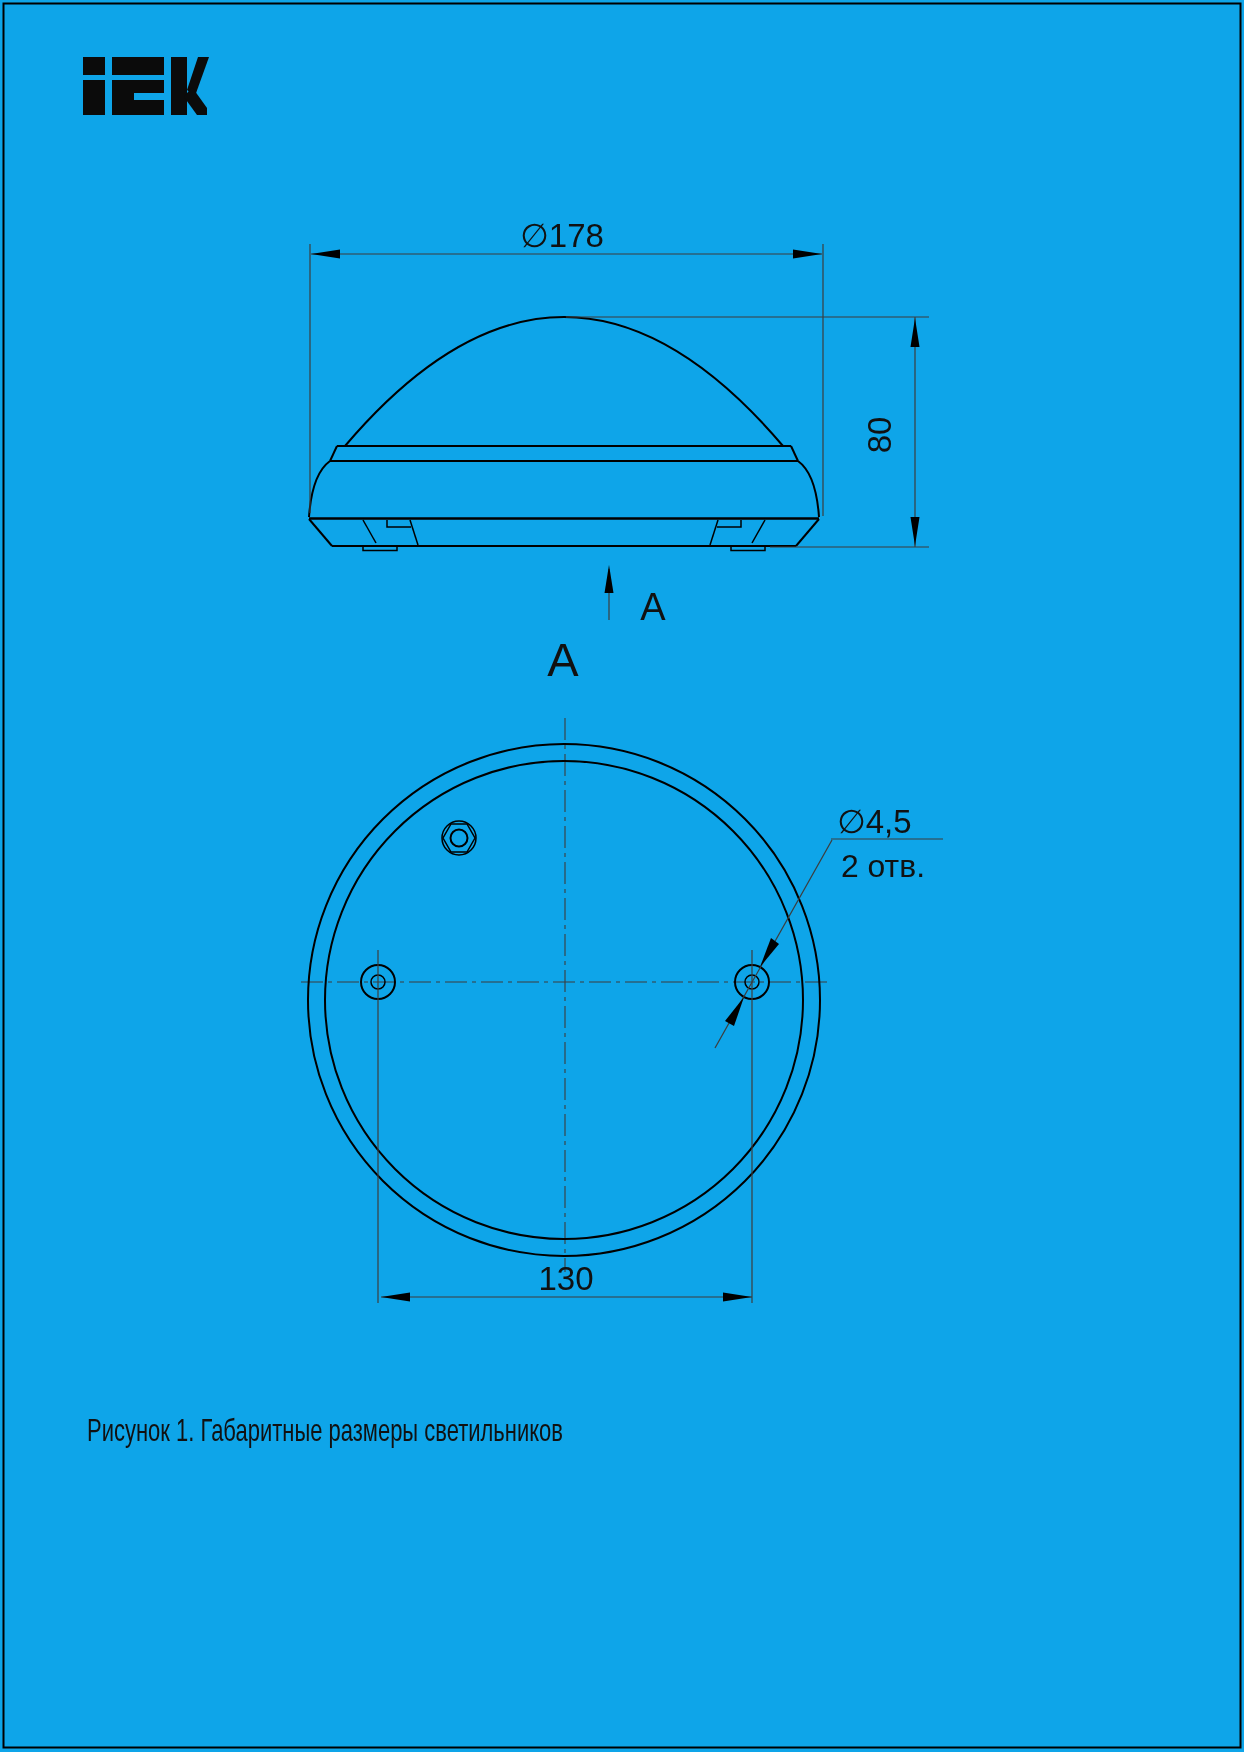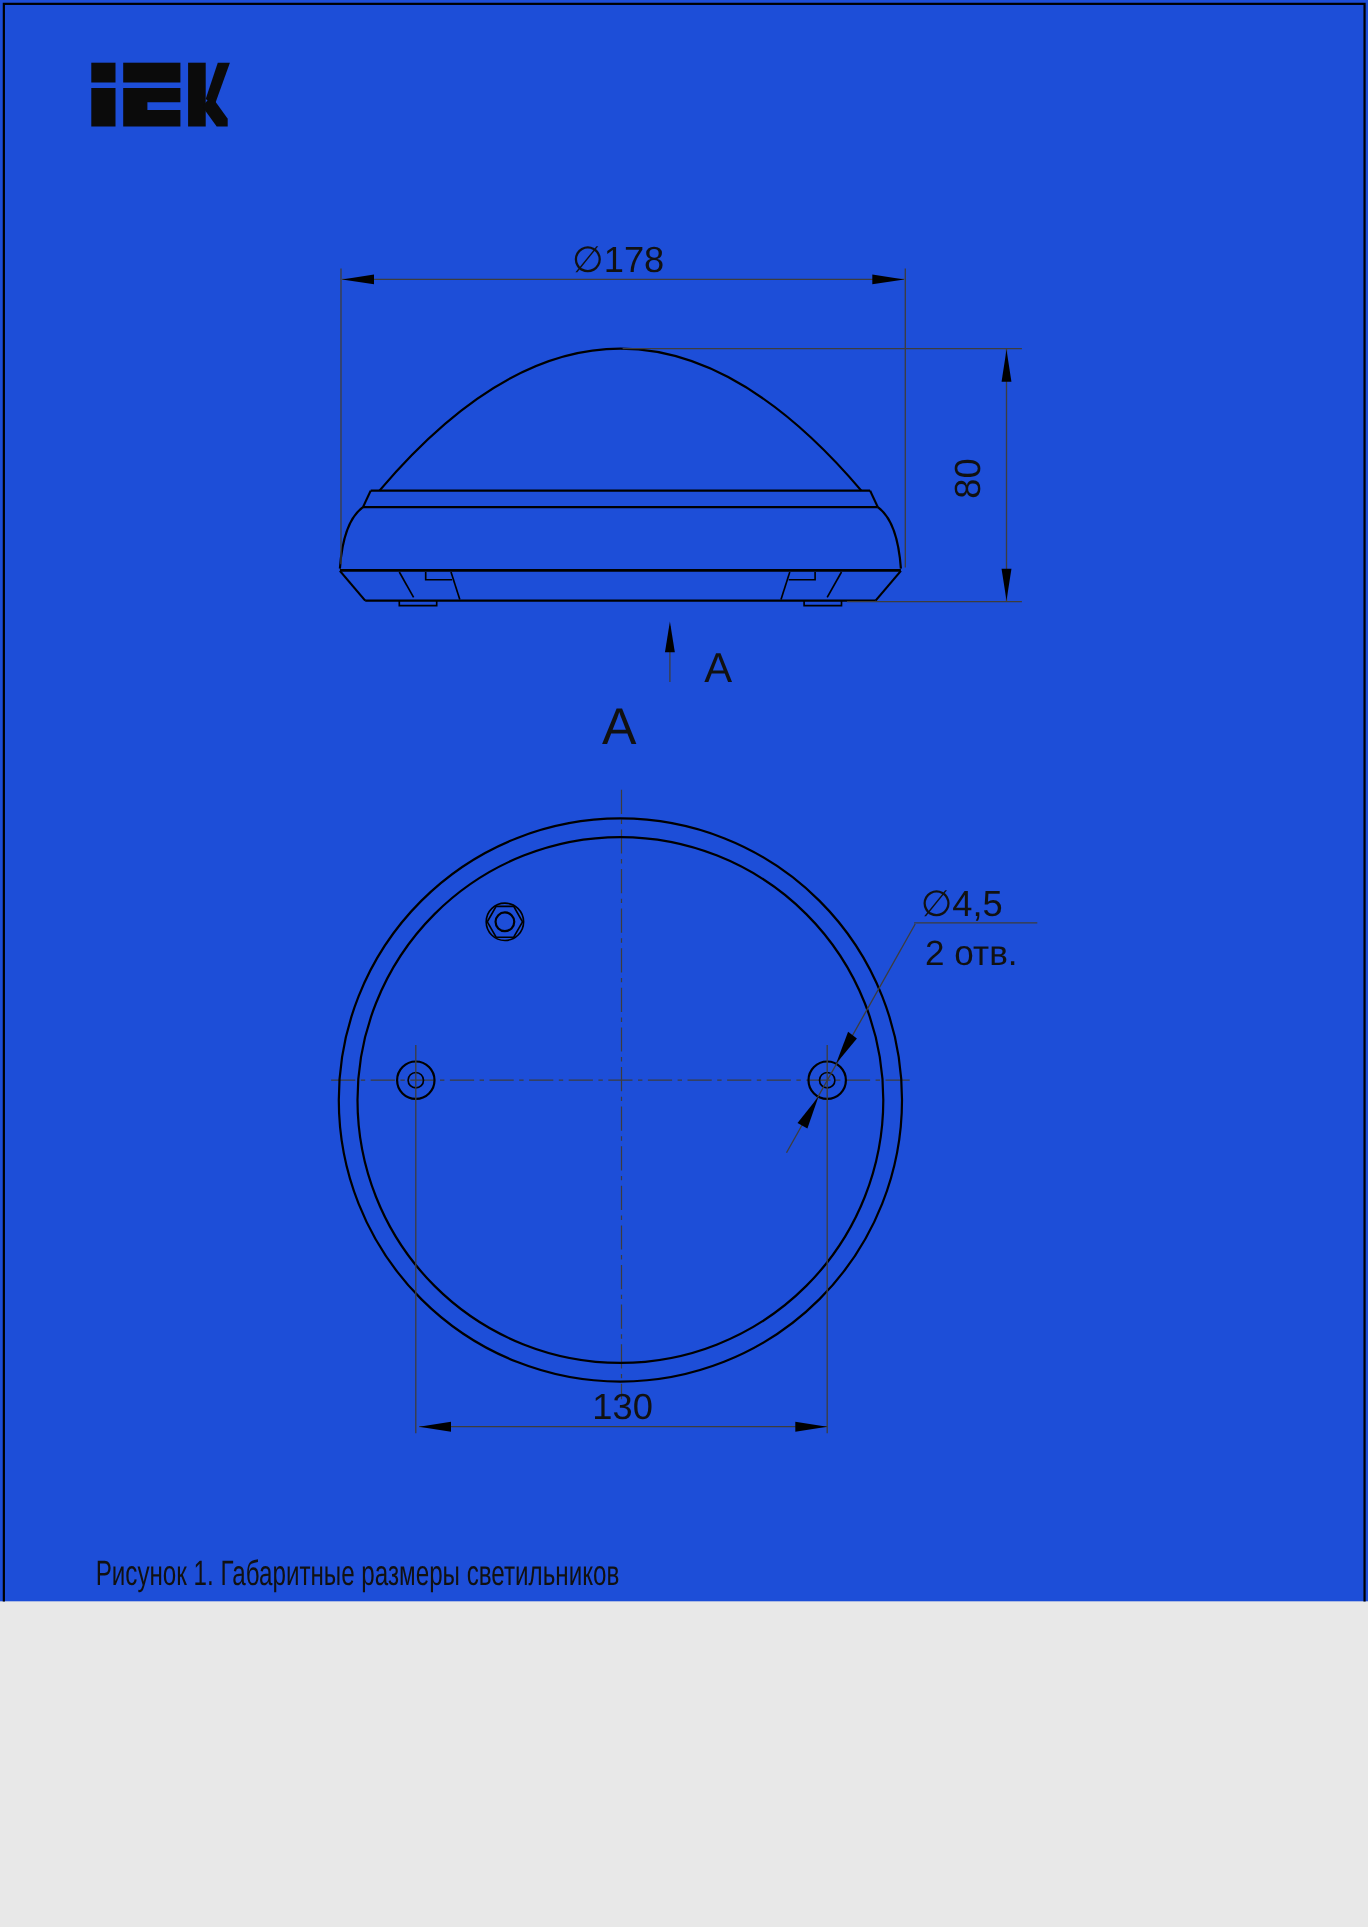--- a/index.html
+++ b/index.html
@@ -1,17 +1,17 @@
 <!DOCTYPE html>
 <html><head>
 <meta charset="utf-8">
 <style>
   html,body{margin:0;padding:0;background:#e8e8e8;}
   .page{
-    width:1244px;height:1456px;background:#1d4ed8;position:relative;
+    width:1244px;height:1752px;background:#0ea5e9;position:relative;
     font-family:"Liberation Sans","DejaVu Sans",sans-serif;
     margin:0 auto;
   }
   svg text{
     font-family:"Liberation Sans","DejaVu Sans",sans-serif;
     fill:#111;
   }
   .objline{stroke:#000;stroke-width:2;fill:none;stroke-linecap:butt;}
   .heavyline{stroke:#000;stroke-width:2.6;fill:none;}
   .detline{stroke:#000;stroke-width:1.5;fill:none;}

